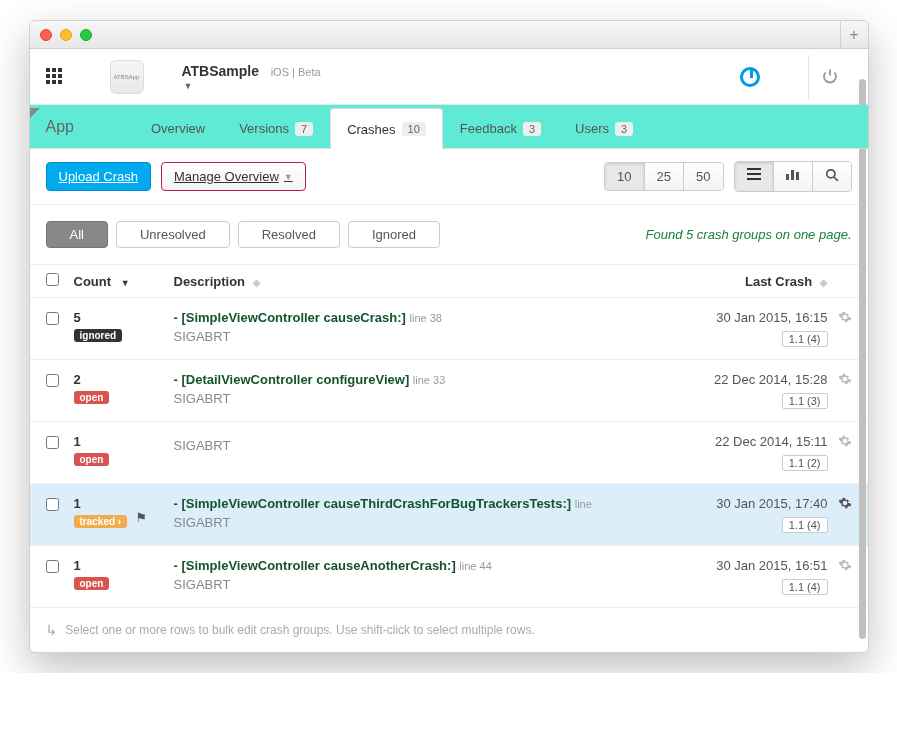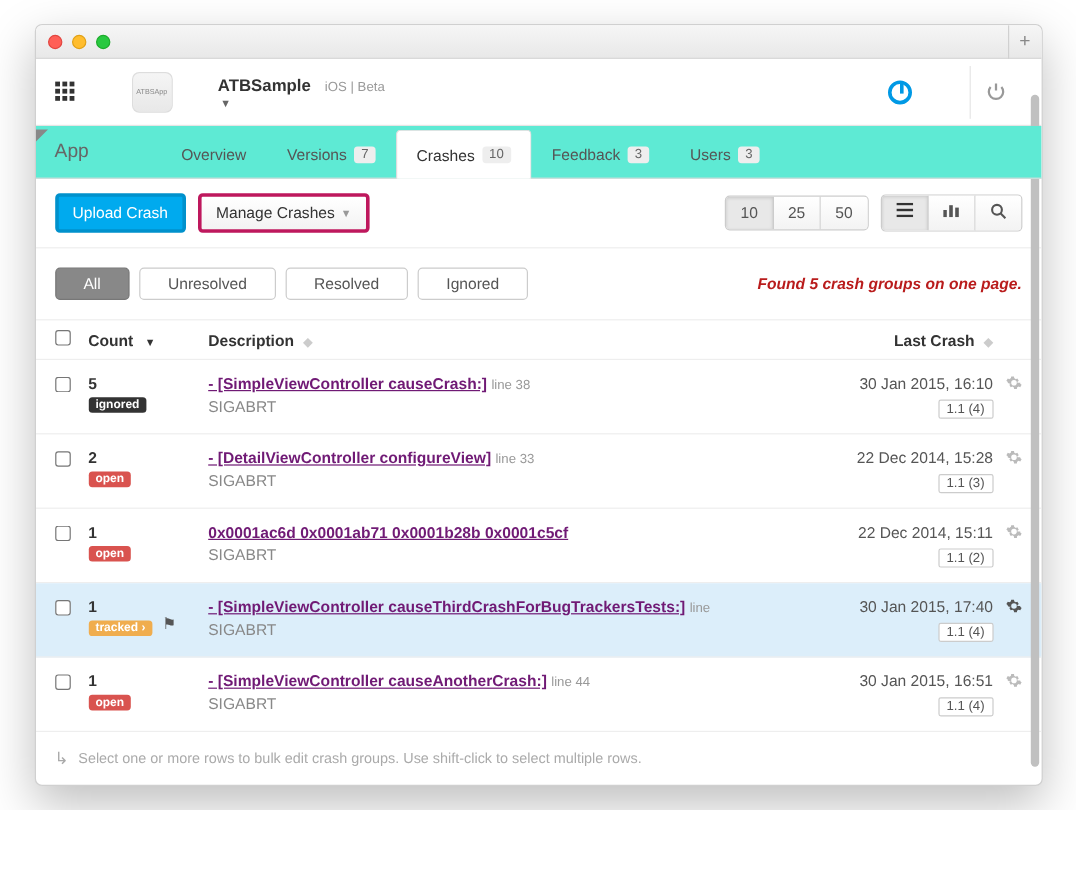--- a/index.html
+++ b/index.html
@@ -106,43 +106,43 @@
   .badge {
     background:#eee; border-radius:3px; padding:1px 6px; font-size:11px; color:#666;
   }
 
   .toolbar {
     display:flex; align-items:center; padding:12px 16px; gap:10px;
     border-bottom:1px solid #eee;
   }
   .btn {
     padding:6px 12px; border-radius:4px; font-size:13px; cursor:pointer;
-    border:3px solid #be185d; background:linear-gradient(#fff,#f3f3f3);
-    display:inline-flex; align-items:center; gap:5px;
+    border:1px solid #be185d; background:linear-gradient(#fff,#f3f3f3);
+    display:inline-flex; align-items:center; gap:5px;text-decoration:underline;
   }
   .btn.primary { background:#00aaee; color:#fff; border-color:#0091cc;}
   .caret { font-size:9px; color:#999;}
   .seg { display:flex; border:1px solid #ccc; border-radius:4px; overflow:hidden;}
   .seg .item {
     padding:6px 12px; cursor:pointer; color:#555; border-right:1px solid #ccc;
     background:linear-gradient(#fff,#f3f3f3);
   }
   .seg .item:last-child{border-right:none;}
   .seg .item.active { background:#e8e8e8; box-shadow:inset 0 1px 3px rgba(0,0,0,.15);}
   .iconbtn { padding:6px 10px;}
 
   .filterbar {
     display:flex; align-items:center; padding:16px; gap:8px;
   }
   .pill {
     padding:5px 23px; border:1px solid #ccc; border-radius:4px;
     cursor:pointer; color:#555; background:#fff;
   }
   .pill.active { background:#888; border-color:#777; color:#fff;}
-  .found { margin-left:auto; color:#b91c1c; font-style:italic; font-size:13px;font-weight:bold;}
+  .found { margin-left:auto; color:#15803d; font-style:italic; font-size:13px;}
   .thead {
     display:flex; align-items:center; padding:8px 16px;
     border-top:1px solid #eee; border-bottom:1px solid #eee;
     font-weight:bold; color:#333;
   }
   .col-check{ width:28px;}
   .col-count{ width:100px;}
   .col-desc{ flex:1;}
   .col-last{ width:170px; text-align:right;}
   .col-gear{ width:24px;}
@@ -158,21 +158,21 @@
   .count-cell { width:100px;}
   .count-num{ font-weight:bold; color:#333;}
   .status-tag{
     display:inline-block; padding:1px 6px; border-radius:3px;
     font-size:10px; font-weight:bold; color:#fff; margin-top:4px;
   }
   .tag-ignored{ background:#333;}
   .tag-open{ background:#d9534f;}
   .tag-tracked{ background:#f0ad4e;}
   .desc-cell{ flex:1;}
-  .desc-title{ font-weight:bold; color:#701a75;text-decoration:underline;}
+  .desc-title{ font-weight:bold; color:#14532d;}
   .desc-line{ color:#999; font-weight:normal; font-size:11px;text-align:center;}
   .desc-sub{ color:#888; margin-top:4px;}
   .desc-wrap{ display:flex; align-items:flex-start; gap:8px;}
   .flag{ color:#555; font-size:13px; margin-top:14px;}
   .last-cell{ width:170px; text-align:right;}
   .last-date{ color:#555;}
   .ver-badge{
     display:inline-block; border:1px solid #ccc; padding:1px 6px;
     border-radius:2px; font-size:11px; margin-top:6px; color:#555; background:#fff;
   }
@@ -250,21 +250,21 @@
           <div class="tab">
             <span>Users</span>
             <span class="badge">3</span>
           </div>
         </div>
     </div>
 
     <div class="toolbar">
       <div class="btn primary">Upload Crash</div>
       <div class="btn">
-        <span>Manage Crashes</span>
+        <span>Manage Overview</span>
         <span class="caret">▼</span>
       </div>
       <div class="spacer"></div>
       <div class="seg">
         <div class="item active">10</div>
         <div class="item">25</div>
         <div class="item">50</div>
       </div>
       <div class="seg">
         <div class="item iconbtn active">
@@ -325,21 +325,21 @@
           <span class="status-tag tag-ignored">ignored</span>
         </div>
 
       </div>
     </div>
     <div class="desc-cell">
       <div><span class="desc-title">- [SimpleViewController causeCrash:]</span> <span class="desc-line">line 38</span></div>
       <div class="desc-sub">SIGABRT</div>
     </div>
     <div class="last-cell">
-      <div class="last-date">30 Jan 2015, 16:10</div>
+      <div class="last-date">30 Jan 2015, 16:15</div>
       <span class="ver-badge">1.1 (4)</span>
     </div>
     <div class="gear-cell ">
       <svg width="14" height="14" viewBox="0 0 24 24" fill="currentColor">
               <path d="M12 8a4 4 0 100 8 4 4 0 000-8zm9 4a7 7 0 01-.1 1.2l2 1.6-2 3.4-2.4-1a7 7 0 01-2 1.2l-.4 2.6h-4l-.4-2.6a7 7 0 01-2-1.2l-2.4 1-2-3.4 2-1.6A7 7 0 013 12a7 7 0 01.1-1.2l-2-1.6 2-3.4 2.4 1a7 7 0 012-1.2L8 3h4l.4 2.6a7 7 0 012 1.2l2.4-1 2 3.4-2 1.6c.1.4.2.8.2 1.2z"></path>
             </svg>
     </div>
         </div>
         <div class="row">
     <div class="col-check"><input type="checkbox" style=""></div>
@@ -371,21 +371,20 @@
     <div class="count-cell">
       <div class="desc-wrap">
         <div>
           <div class="count-num">1</div>
           <span class="status-tag tag-open">open</span>
         </div>
 
       </div>
     </div>
     <div class="desc-cell">
-      <div><span class="desc-title">0x0001ac6d 0x0001ab71 0x0001b28b 0x0001c5cf</span> <span class="desc-line"></span></div>
       <div class="desc-sub">SIGABRT</div>
     </div>
     <div class="last-cell">
       <div class="last-date">22 Dec 2014, 15:11</div>
       <span class="ver-badge">1.1 (2)</span>
     </div>
     <div class="gear-cell ">
       <svg width="14" height="14" viewBox="0 0 24 24" fill="currentColor">
               <path d="M12 8a4 4 0 100 8 4 4 0 000-8zm9 4a7 7 0 01-.1 1.2l2 1.6-2 3.4-2.4-1a7 7 0 01-2 1.2l-.4 2.6h-4l-.4-2.6a7 7 0 01-2-1.2l-2.4 1-2-3.4 2-1.6A7 7 0 013 12a7 7 0 01.1-1.2l-2-1.6 2-3.4 2.4 1a7 7 0 012-1.2L8 3h4l.4 2.6a7 7 0 012 1.2l2.4-1 2 3.4-2 1.6c.1.4.2.8.2 1.2z"></path>
             </svg>

